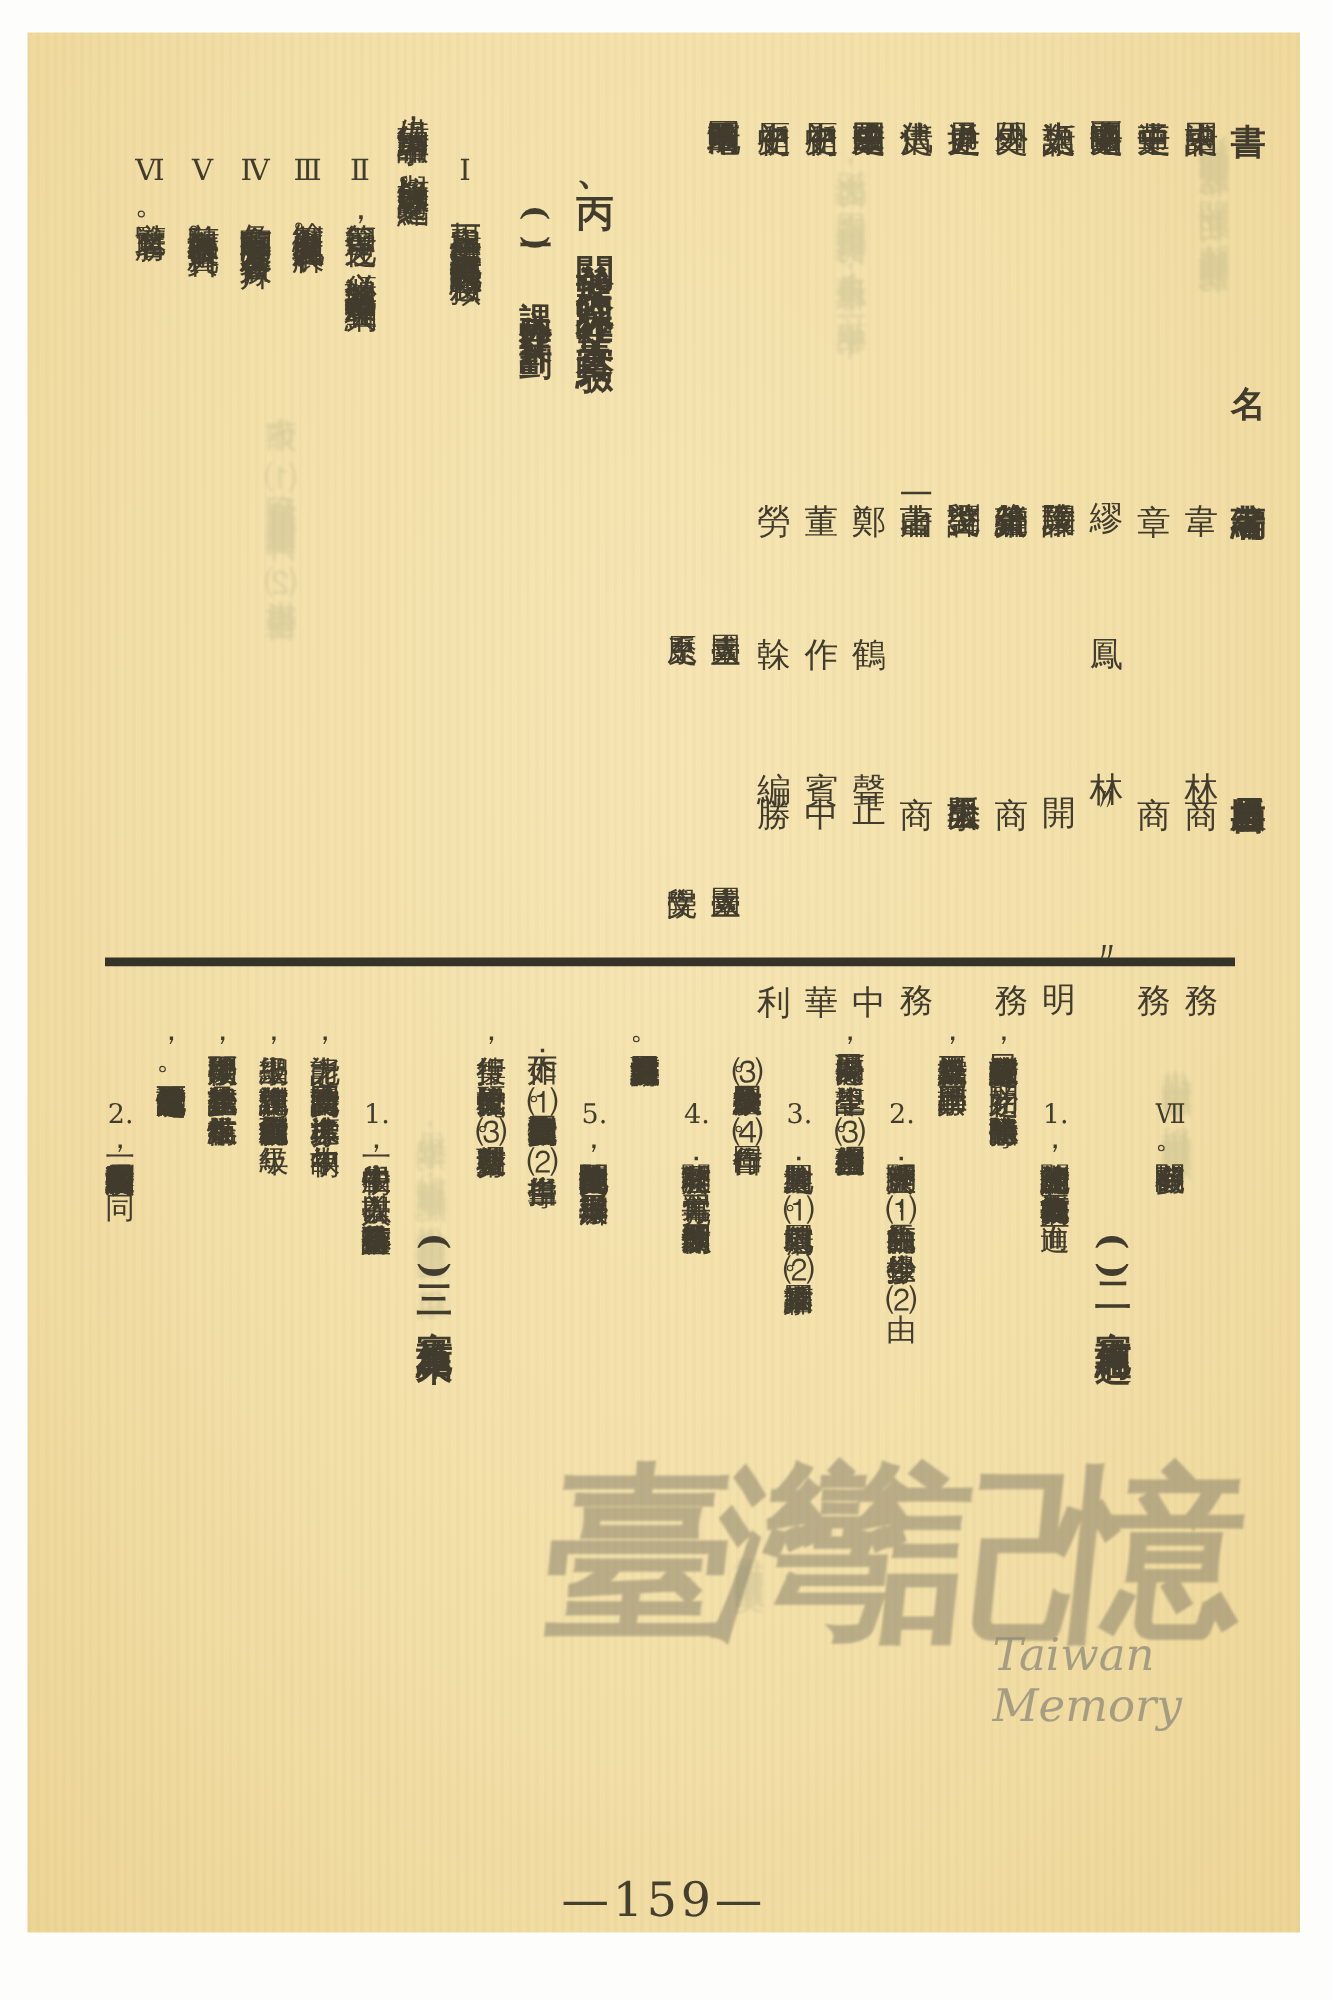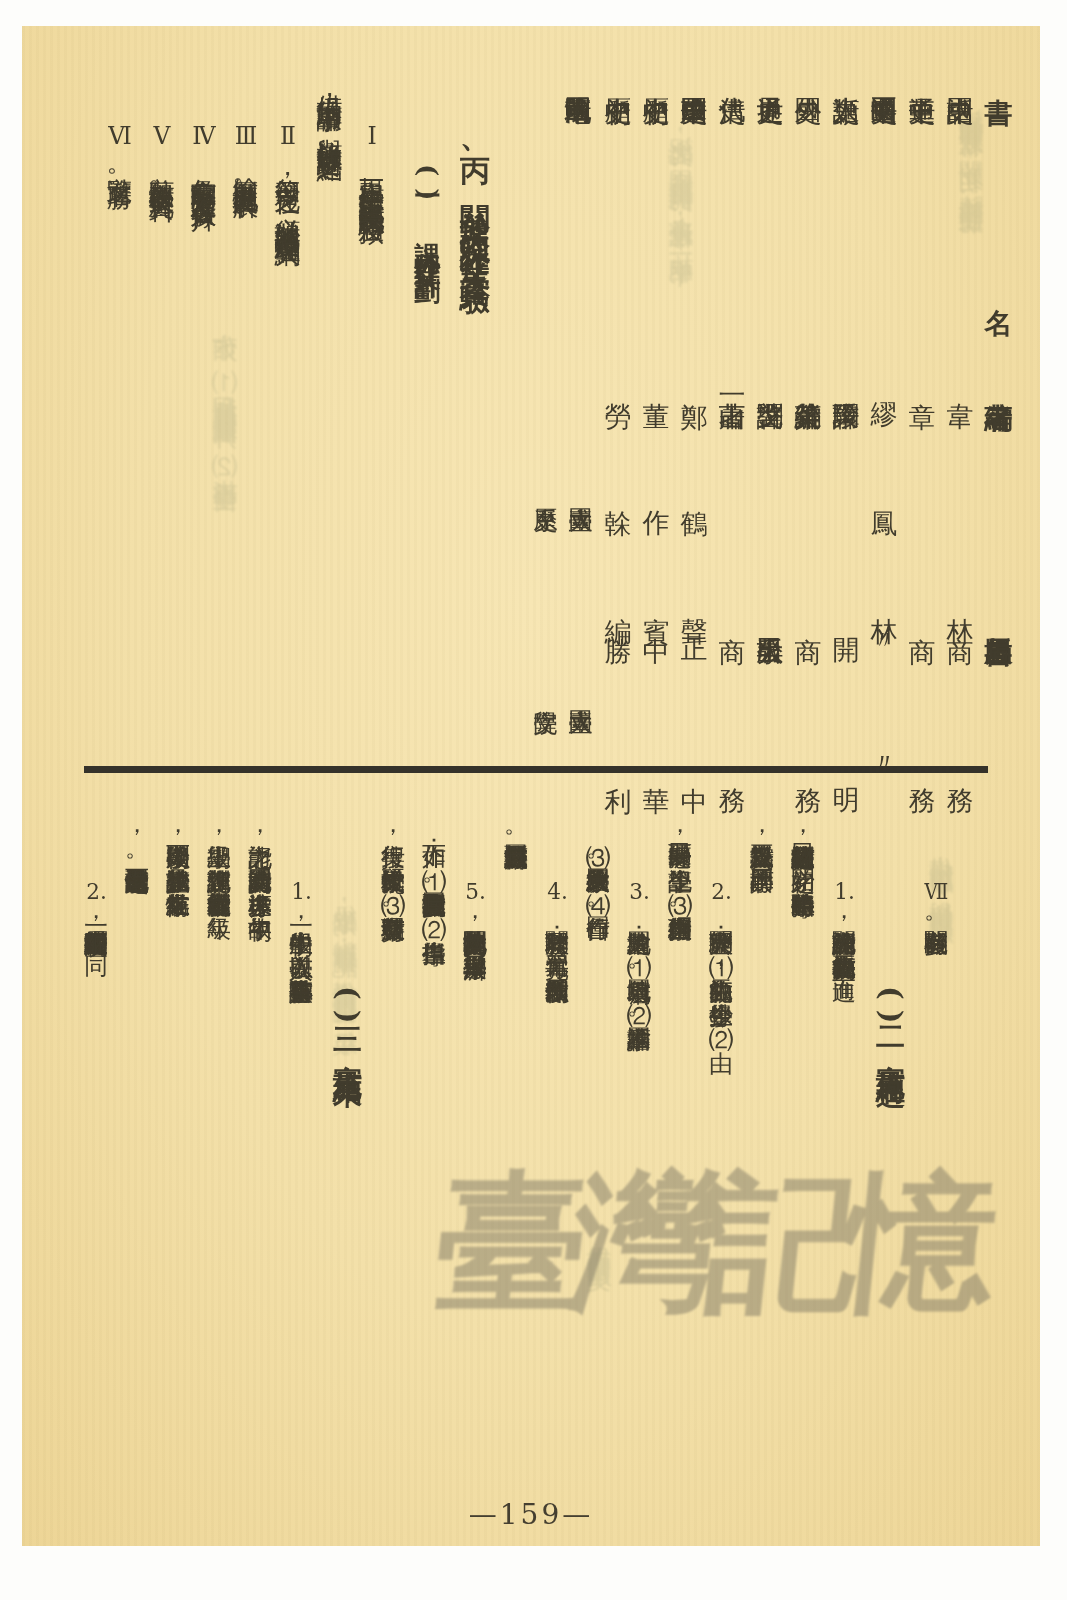--- a/index.html
+++ b/index.html
@@ -56,21 +56,21 @@
   
   .wm{position:absolute;z-index:4;pointer-events:none;}
   .wm-script{left:415px;top:1118px;font-size:150px;font-weight:bold;letter-spacing:-14px;
          color:#7c7663;opacity:.48;filter:blur(1px);transform:skewX(-6deg);
          font-family:"DejaVu Serif","Liberation Serif",serif;}
   .wm-latin{left:772px;top:1278px;font-size:36px;font-style:italic;color:#8d8a7a;opacity:.75;
          font-family:"DejaVu Serif","Liberation Serif",serif;}
   .wm-outline{left:424px;top:1336px;font-size:60px;font-weight:bold;letter-spacing:1px;
          color:transparent;-webkit-text-stroke:2.2px #aaa28c;opacity:.8;
          font-family:"DejaVu Sans","Liberation Sans",sans-serif;}
-  .page-number{position:absolute;top:1472px;left:0;right:0;text-align:center;font-size:28px;
+  .page-number{position:absolute;top:1472px;left:0;right:0;text-align:center;font-size:38px;
          letter-spacing:3px;color:#453f30;z-index:2;}
 </style>
 </head>
 <body>
 
 <div class="page">
   <div class="paper">
 
     <section id="books">
       <div class="bt-col header-col">
@@ -256,20 +256,21 @@
         <div class="vcol hcol"><span class="hlabel">(三)</span><span class="htitle">實施結果</span></div>
         <div class="vcol ncol"><span class="num">1.</span><span>一般初中學生，在入學以前，甚小具有隨堂作聽講筆</span></div>
         <div class="vcol ccol"><span>記之能力，同時國語文聽寫能力，亦多未達標準，故初中一年</span></div>
         <div class="vcol ccol"><span>級上學期，對訓練寫作筆記，僅能做到敎師板書示範，一年級</span></div>
         <div class="vcol ccol"><span>下學期開始以後，始見少數學生試作筆記，惟在一年級結束前</span></div>
         <div class="vcol ccol"><span>，百分之七十學生已能養成作聽講筆記之習慣。</span></div>
         <div class="vcol ncol"><span class="num">2.</span><span>一般初中學生對問題的演繹較易於對問題的歸納，同</span></div>
       </section>
 
     <div class="wm wm-script">臺灣記憶</div>
+    <div class="wm wm-latin">Taiwan Memory</div>
 
     <div class="page-number">—159—</div>
   <div class="ghost" style="left: 932px; top: 62px; height: 680px;">訓練學生摘錄敎師口述之敎材，開始之初，隨時指導學生將聽</div>
       <div class="ghost" style="left: 642px; top: 90px; height: 600px;">記之能力，同時國語文聽寫能力，亦多未達標準，故初中一年</div>
       <div class="ghost" style="left: 186px; top: 290px; height: 430px;">作如下：⑴利用旅行參觀搜集實物或攝取圖片。⑵指導學生自</div>
       <div class="ghost" style="left: 902px; top: 812px; height: 600px;">備提出的討論事項，與摘錄敎師講述之要點。</div>
       <div class="ghost" style="left: 306px; top: 860px; height: 560px;">級上學期，對訓練寫作筆記，僅能做到敎師板書示範，一年級</div>
       <div class="ghost" style="left: 560px; top: 1200px; height: 300px;">世界通史中華民國建國史</div>
     </div>
 </div>

